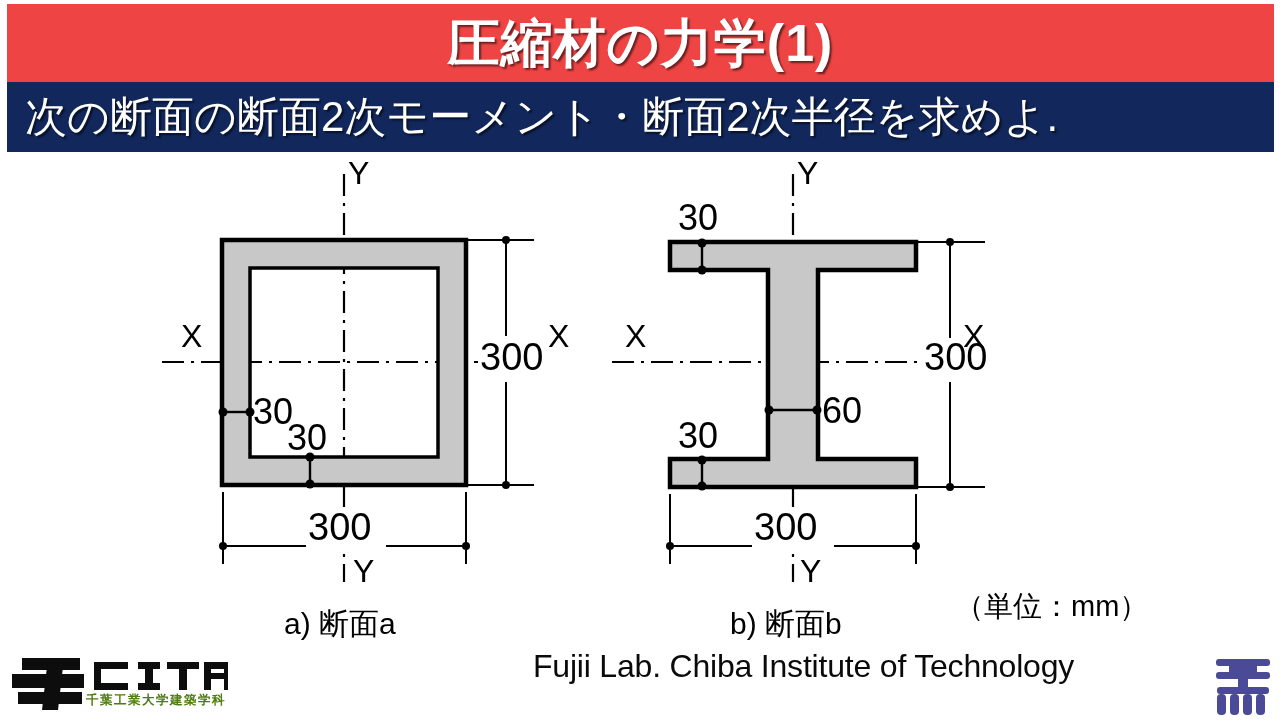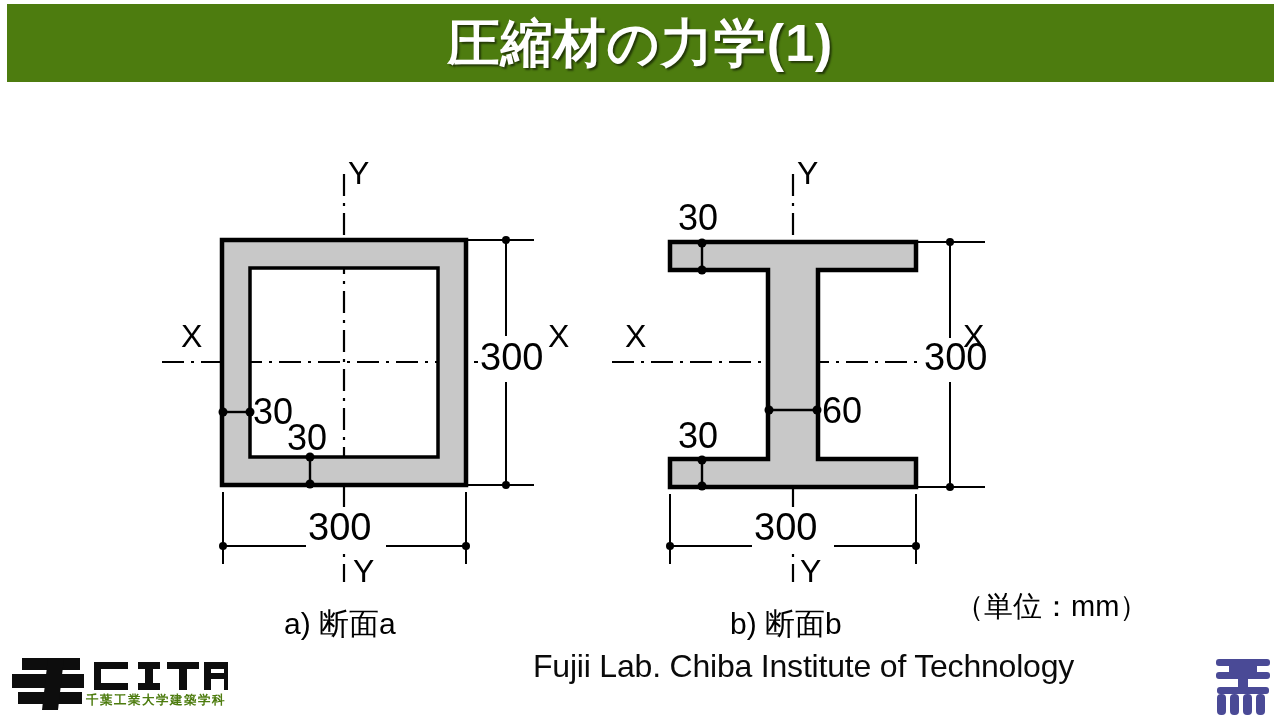--- a/index.html
+++ b/index.html
@@ -23,21 +23,21 @@
     background: #ffffff;
   }
 
   
   .title-band {
     position: absolute;
     left: 7px;
     top: 4px;
     width: 1267px;
     height: 78px;
-    background: #4d7c0f;
+    background: #ef4444;
     display: flex;
     align-items: center;
     justify-content: center;
   }
   .title-text {
     color: #ffffff;
     font-size: 52px;
     font-weight: bold;
     letter-spacing: 1px;
     line-height: 1;
@@ -116,20 +116,23 @@
 </style>
 </head>
 <body>
 
 <div id="slide">
 
   <div class="title-band">
     <div class="title-text">圧縮材の力学(1)</div>
   </div>
 
+  <div class="subtitle-band">
+    <div class="subtitle-text">次の断面の断面2次モーメント・断面2次半径を求めよ.</div>
+  </div>
 
   <div id="drawing">
     <svg width="1280" height="500" viewBox="0 0 1280 500" xmlns="http://www.w3.org/2000/svg">
 
       <g>
 
         <line x1="344" y1="22" x2="344" y2="430" stroke="#000" stroke-width="2.2" stroke-dasharray="22,7,3,7"></line>
         <line x1="162" y1="210" x2="534" y2="210" stroke="#000" stroke-width="2.2" stroke-dasharray="22,7,3,7"></line>
 
         <path d="M 222 88 H 466 V 333 H 222 Z

